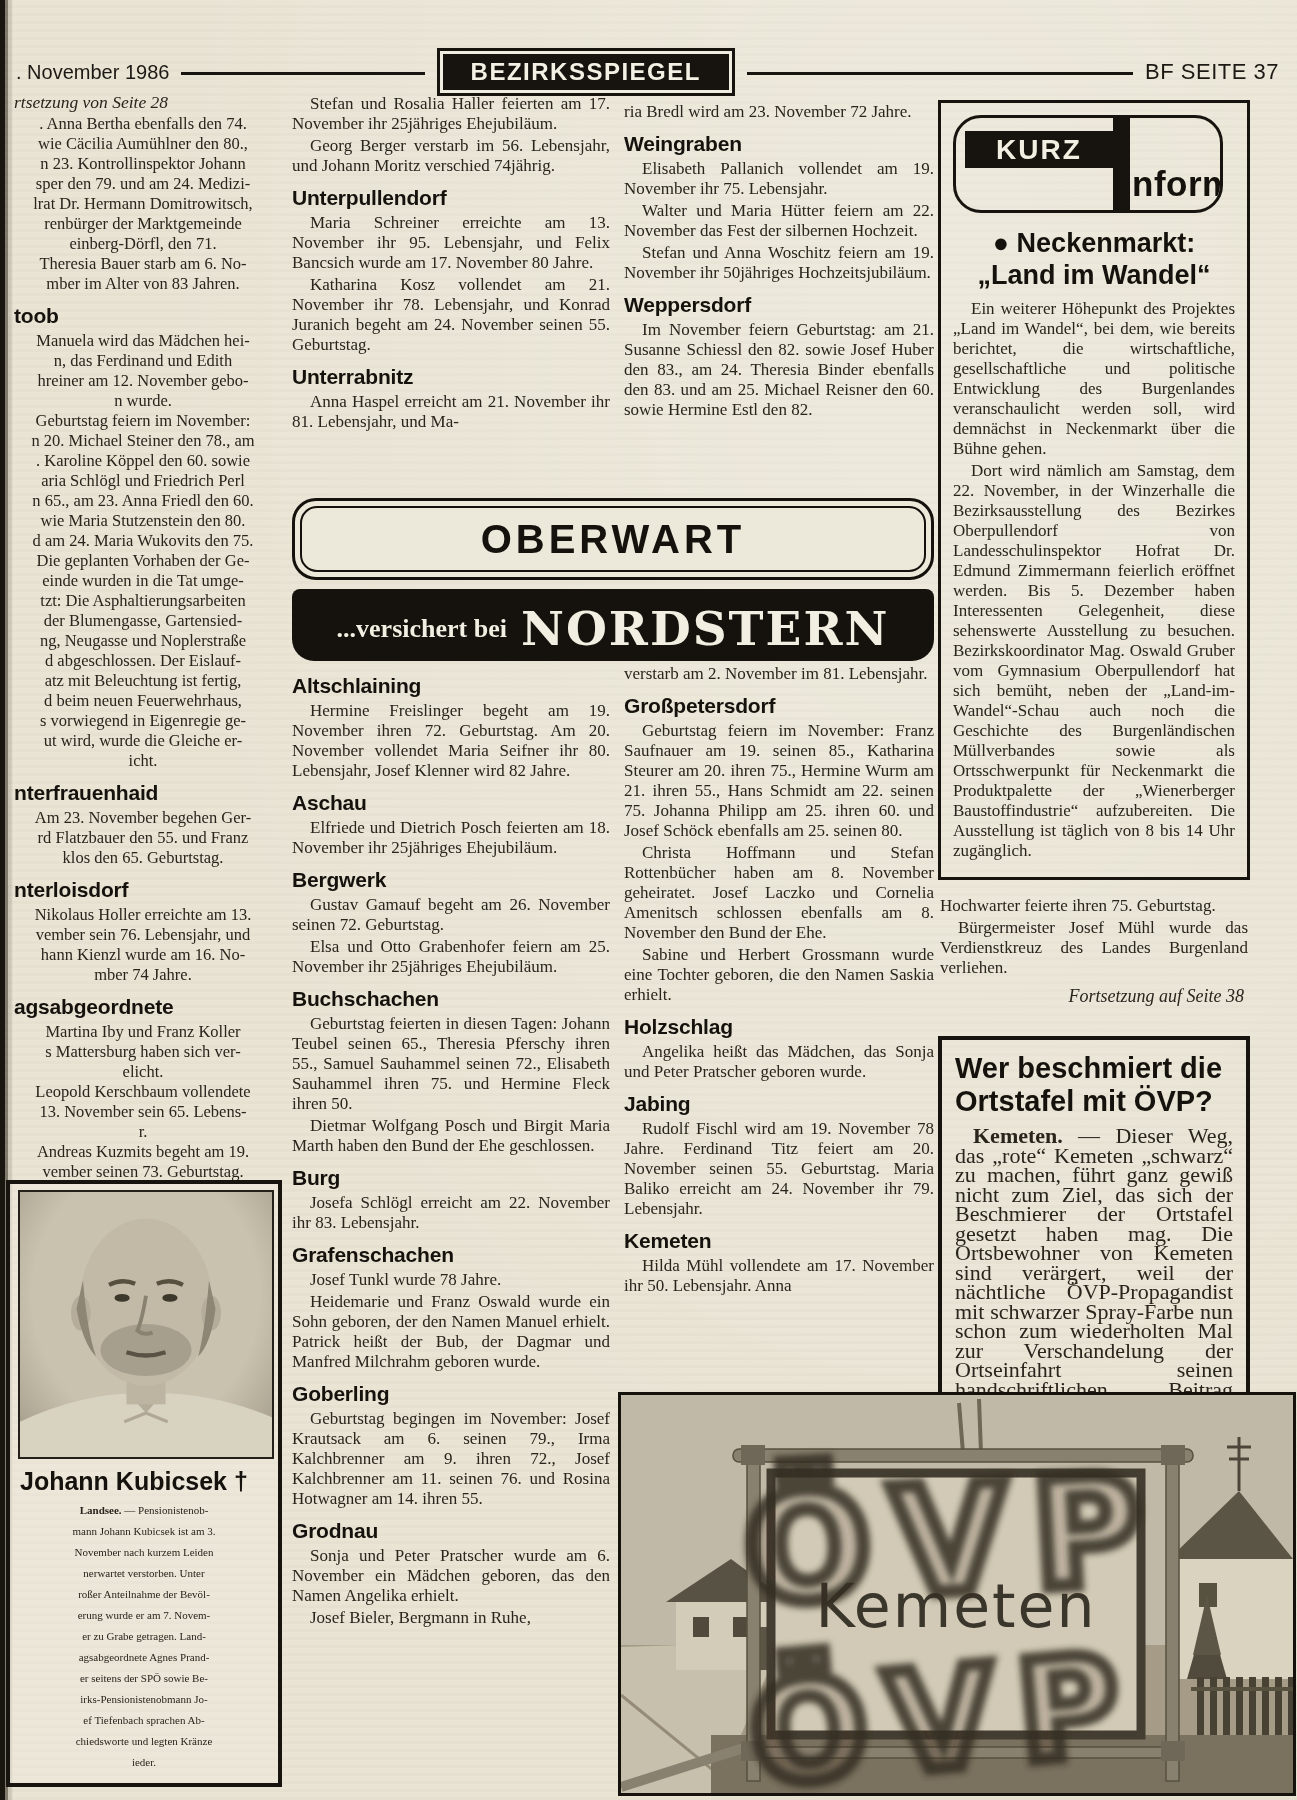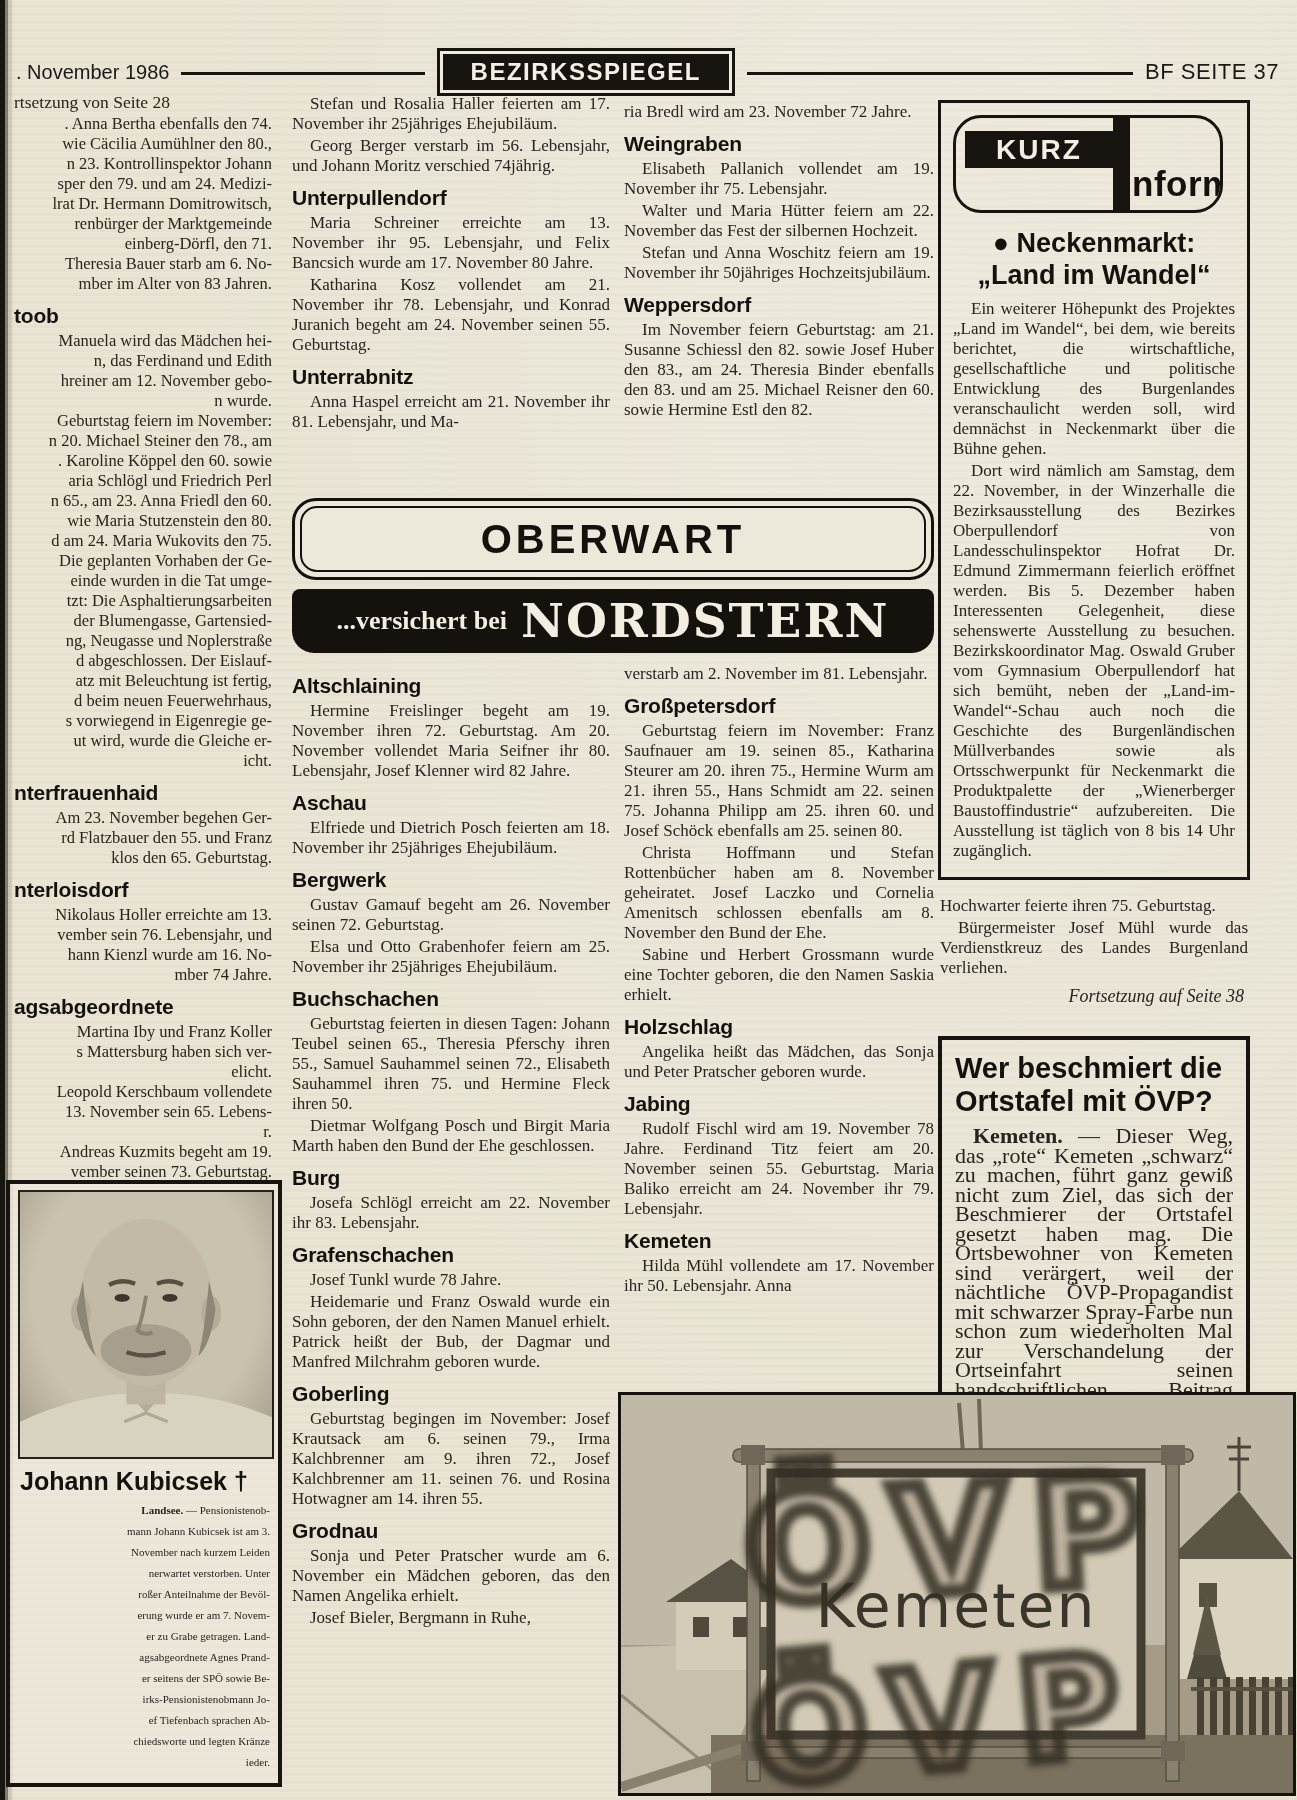--- a/index.html
+++ b/index.html
@@ -27,32 +27,32 @@
   .col{position:absolute;}
   .col1{left:14px;top:92px;width:258px;}
   .col2a{left:292px;top:94px;width:318px;}
   .col3a{left:624px;top:94px;width:310px;margin-top:8px;}
   .col2b{left:292px;top:664px;width:318px;}
   .col3b{left:624px;top:664px;width:310px;}
 
   .body-p{font:17px/20px "Liberation Serif","DejaVu Serif",serif;text-align:justify;color:#29241c;
     margin:0 0 2px 0;text-indent:18px;}
   .body-p.noindent{text-indent:0;}
-  .body-p.lines{white-space:pre-line;text-align:right;text-indent:0;font-size:16.5px;}
-  .body-p.cont-note{text-indent:0;font-size:17.5px;}
+  .body-p.lines{white-space:pre-line;text-align:center;text-indent:0;font-size:16.5px;}
+  .body-p.cont-note{font-style:italic;text-indent:0;font-size:17.5px;}
   .body-p.fort{font-style:italic;text-align:right;text-indent:0;font-size:18px;margin-top:8px;padding-right:4px;}
   .sec-h{font:bold 21px/24px "Liberation Sans",sans-serif;color:#15120d;margin:10px 0 3px 0;letter-spacing:-.2px;}
 
   
   .ad{position:absolute;left:292px;top:498px;width:642px;}
   .ad-oberwart{border:3px solid #15120d;border-radius:24px;padding:5px;background:#ece8da;}
   .ad-oberwart-inner{border:2px solid #15120d;border-radius:17px;text-align:center;
     font:bold 40px/62px "Liberation Sans",sans-serif;letter-spacing:4px;color:#15120d;}
   .ad-nordstern{margin-top:9px;background:#15120d;border-radius:8px 8px 22px 22px;color:#f2eee1;
-    height:64px;display:flex;align-items:baseline;justify-content:center;gap:14px;padding-top:0;}
+    height:64px;display:flex;align-items:baseline;justify-content:center;gap:14px;padding-top:8px;}
   .ad-tagline{font:bold 26px/64px "Liberation Serif",serif;}
   .ad-brand{font:bold 47px/64px "DejaVu Serif",serif;letter-spacing:2px;align-self:center;}
 
   
   .col4{position:absolute;left:938px;top:100px;width:312px;}
   .kurz-box{border:3px solid #17140f;padding:10px 12px 14px 12px;}
   .kurz-logo{position:relative;border:3px solid #17140f;border-radius:28px;height:92px;margin:2px 12px 14px 0;overflow:hidden;}
   .kurz-word{position:absolute;left:9px;top:13px;width:148px;height:37px;background:#17140f;color:#f2eee1;
     font:bold 28px/37px "Liberation Sans",sans-serif;text-align:center;letter-spacing:2px;}
   .kurz-bar{position:absolute;left:157px;top:0;width:17px;height:100%;background:#17140f;}

